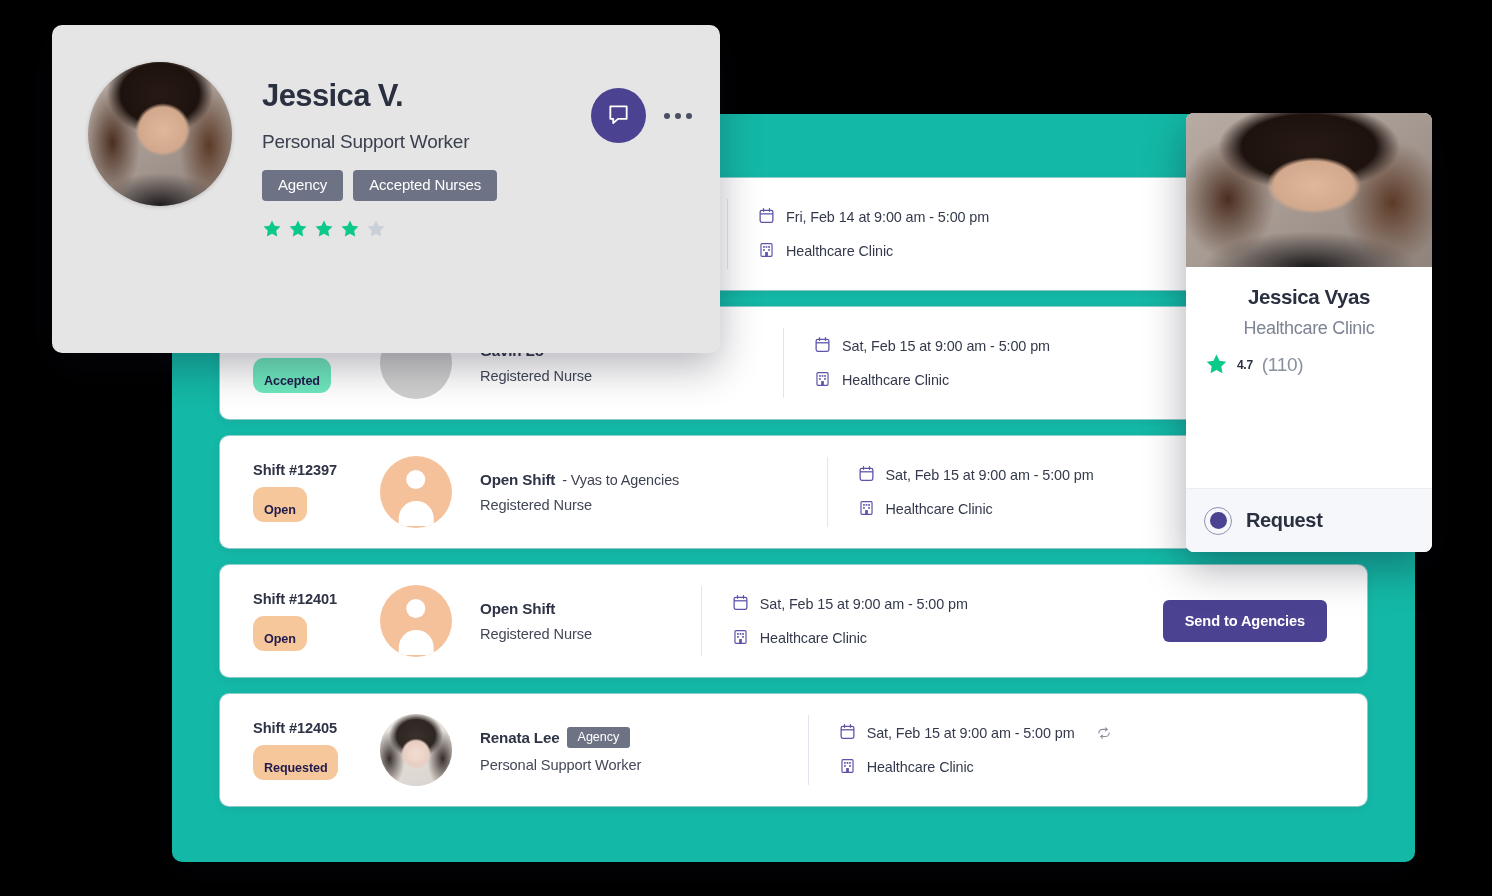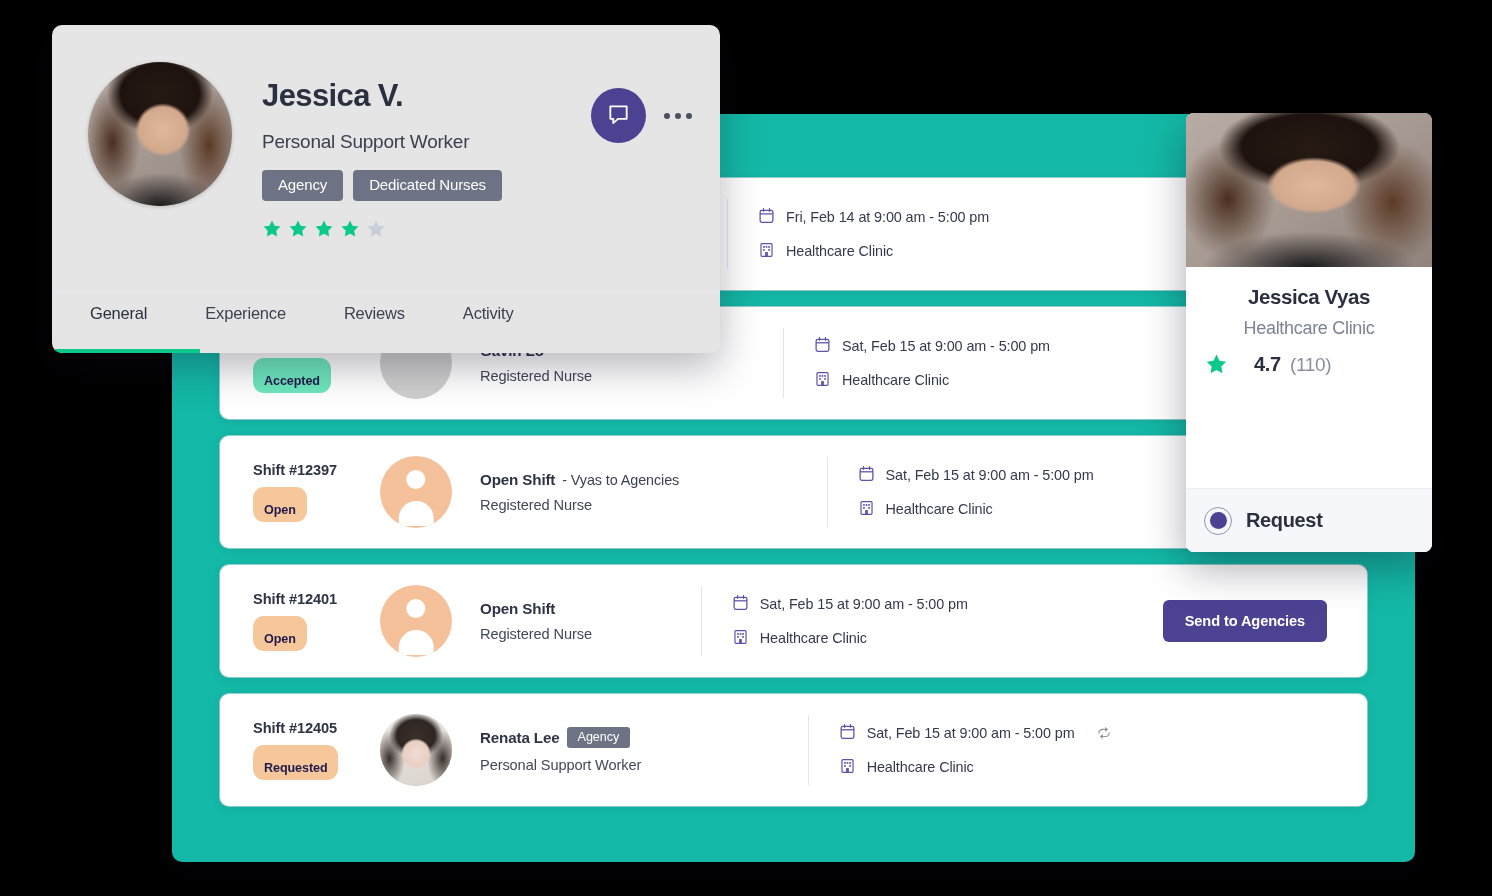--- a/index.html
+++ b/index.html
@@ -374,25 +374,24 @@
     color: #7c8392;
     letter-spacing: -0.3px;
   }
   .pop-rating {
     margin-top: 14px;
     display: flex;
     align-items: center;
     gap: 9px;
   }
   .pop-score {
-    font-size: 20px;
+    font-size: 12px;
     font-weight: bold;
     color: #2b3040;
     letter-spacing: -0.3px;
-    margin-left: 17px;
   }
   .pop-count {
     font-size: 19px;
     color: #8a909e;
     letter-spacing: -0.3px;
   }
   .pop-footer {
     flex: 0 0 64px;
     background: #f6f7fa;
     border-top: 1px solid #eceef4;
@@ -660,21 +659,21 @@
   <div class="profile-card">
     <div class="profile-top">
       <div class="profile-photo">
         <span class="ph ph-jessica"></span>
       </div>
       <div class="profile-info">
         <div class="profile-name">Jessica V.</div>
         <div class="profile-role">Personal Support Worker</div>
         <div class="tag-row">
           <span class="tag">Agency</span>
-          <span class="tag">Dedicated Nurses</span>
+          <span class="tag">Accepted Nurses</span>
         </div>
         <div class="stars">
           <svg width="20" height="20" viewBox="0 0 20 20">
               <path d="M10 1.4l2.6 5.4 5.9.8-4.3 4.1 1 5.9L10 14.8l-5.2 2.8 1-5.9L1.5 7.6l5.9-.8z" fill="#0bc98b"></path>
             </svg>
           <svg width="20" height="20" viewBox="0 0 20 20">
               <path d="M10 1.4l2.6 5.4 5.9.8-4.3 4.1 1 5.9L10 14.8l-5.2 2.8 1-5.9L1.5 7.6l5.9-.8z" fill="#0bc98b"></path>
             </svg>
           <svg width="20" height="20" viewBox="0 0 20 20">
               <path d="M10 1.4l2.6 5.4 5.9.8-4.3 4.1 1 5.9L10 14.8l-5.2 2.8 1-5.9L1.5 7.6l5.9-.8z" fill="#0bc98b"></path>
@@ -695,26 +694,20 @@
             </svg>
           </span>
         </button>
         <span class="kebab">
             <i></i>
             <i></i>
             <i></i>
           </span>
       </div>
     </div>
-    <div class="profile-tabs">
-      <span class="tab active">General</span>
-      <span class="tab">Experience</span>
-      <span class="tab">Reviews</span>
-      <span class="tab">Activity</span>
-    </div>
   </div>
 
   <div class="popover">
     <div class="pop-photo">
       <span class="ph ph-jessica"></span>
     </div>
     <div class="pop-body">
       <div class="pop-name">Jessica Vyas</div>
       <div class="pop-org">Healthcare Clinic</div>
       <div class="pop-rating">

